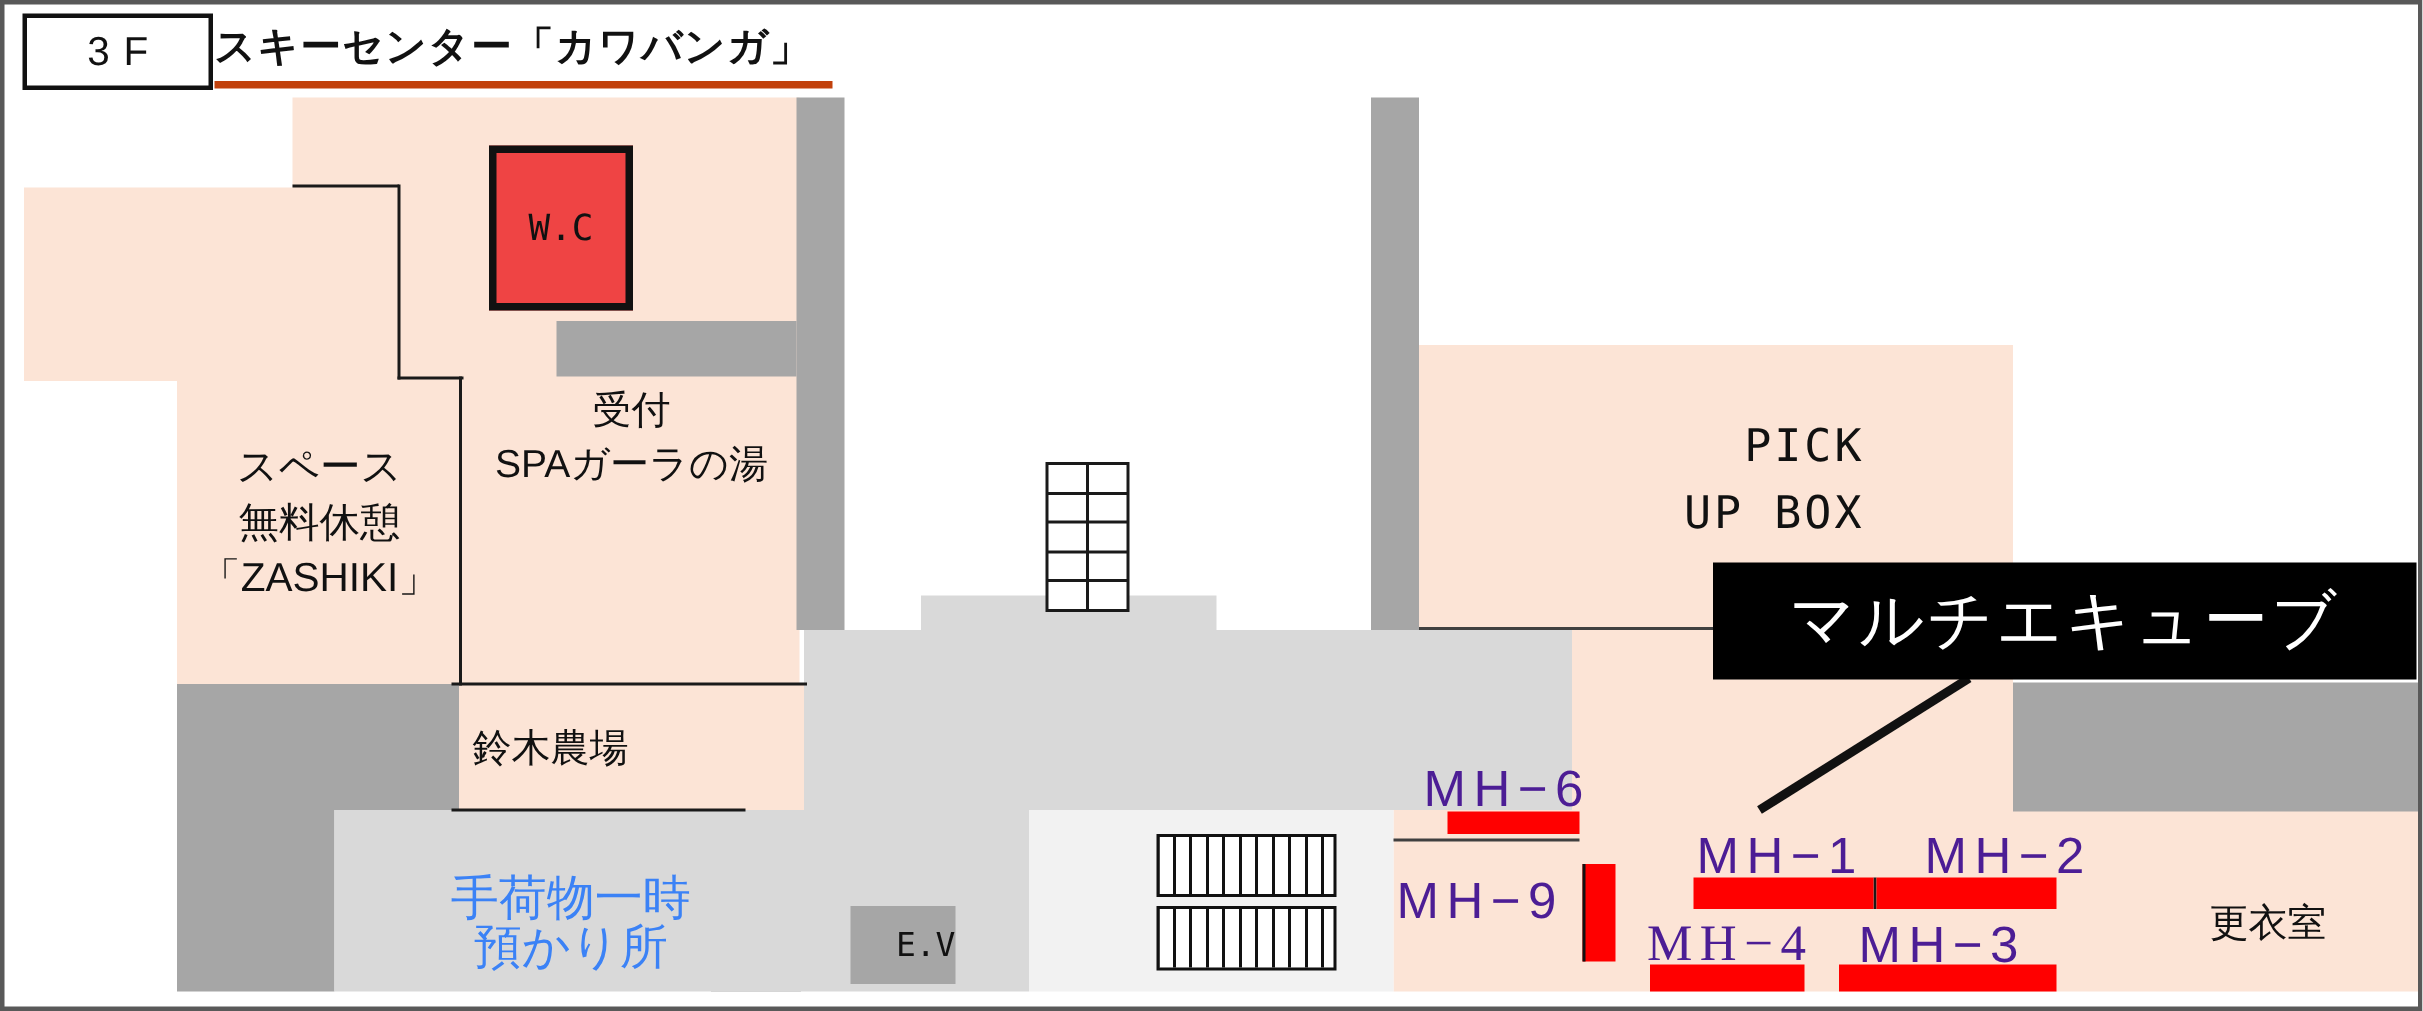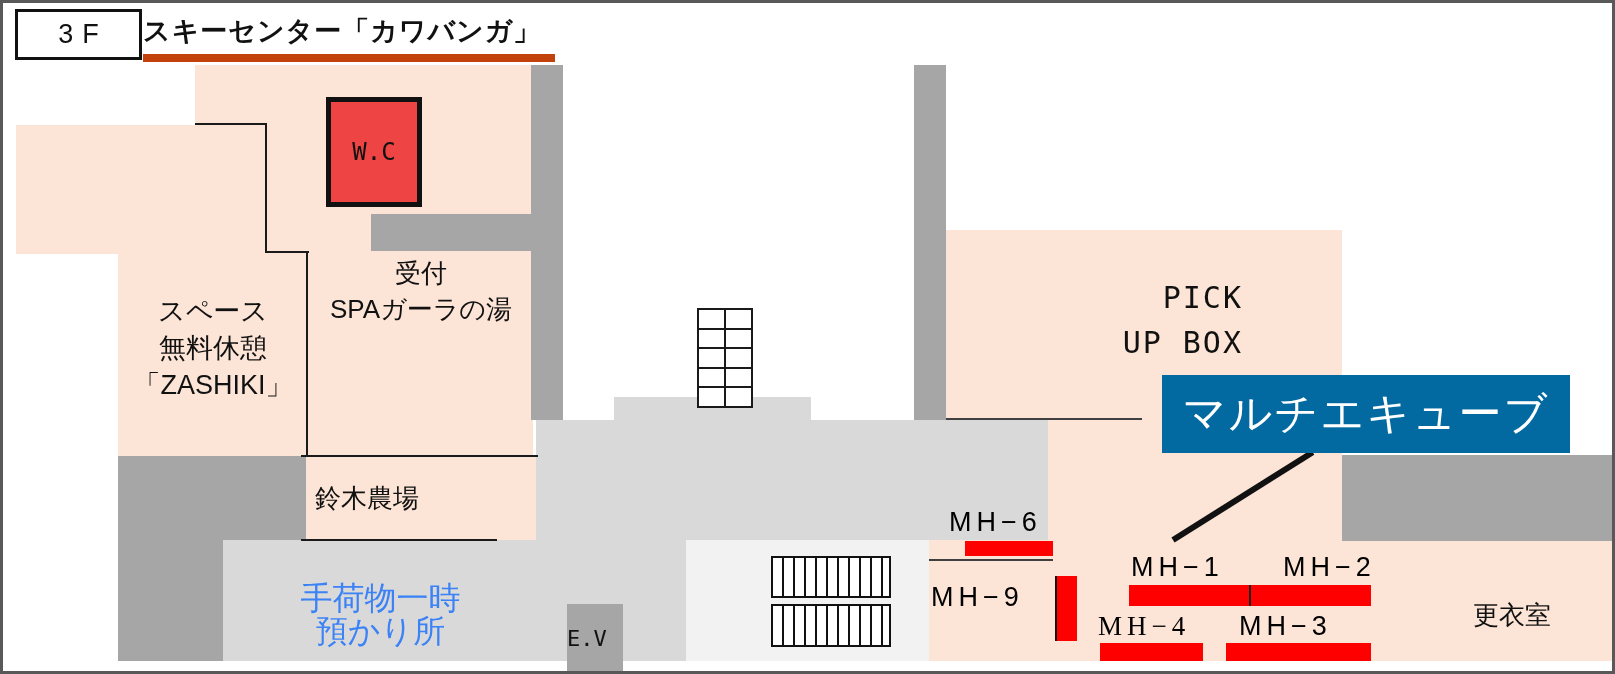--- a/index.html
+++ b/index.html
@@ -20,21 +20,21 @@
   .blackline{background:#1a1a1a;}
   .redbar{background:#ff0000;}
   .label{color:#111;white-space:nowrap;}
   .mono{font-family:"DejaVu Sans Mono", monospace;}
 
   
   #floor-box{left:12px;top:6px;width:112px;height:45px;border:3px solid #111;
     display:flex;align-items:center;justify-content:center;
     font-size:27px;letter-spacing:9px;padding-left:9px;color:#111;background:#fff;}
   #map-title{left:140px;top:10px;font-size:27px;font-weight:bold;color:#111;
-    border-bottom:8px solid #c2410c;padding:0 14px 5px 0;letter-spacing:1px;}
+    border-bottom:5px solid #c2410c;padding:0 14px 5px 0;letter-spacing:1px;}
 
   
   #peach-top{left:192px;top:62px;width:338px;height:391px;}
   #peach-left-block{left:13px;top:122px;width:250px;height:129px;}
   #peach-zashiki{left:115px;top:251px;width:190px;height:202px;}
   #peach-suzuki{left:303px;top:453px;width:230px;height:84px;}
   #peach-pickup{left:943px;top:227px;width:396px;height:190px;}
   #peach-corridor{left:1045px;top:417px;width:294px;height:120px;}
   #peach-bottom{left:926px;top:537px;width:684px;height:121px;}
 
@@ -52,22 +52,22 @@
   #floor-main{left:533px;top:417px;width:512px;height:120px;}
   #floor-baggage{left:220px;top:537px;width:463px;height:121px;}
   #stairs-area{left:683px;top:537px;width:243px;height:121px;}
 
   
   #wc-box{left:323px;top:94px;width:96px;height:110px;background:#ef4444;
     border:5px solid #111;box-sizing:border-box;
     display:flex;align-items:center;justify-content:center;font-size:24px;color:#111;}
 
   
-  #ev-box{left:564px;top:601px;width:56px;height:69px;background:#a6a6a6;
-    display:flex;align-items:center;justify-content:flex-start;font-size:22px;color:#111;}
+  #ev-box{left:564px;top:601px;width:56px;height:52px;background:#a6a6a6;
+    display:flex;align-items:center;justify-content:flex-end;font-size:22px;color:#111;padding-left:14px;}
 
   
   #elevator-grid{left:694px;top:305px;width:56px;height:100px;background:#1a1a1a;
     display:grid;grid-template-columns:1fr 1fr;grid-template-rows:repeat(5,1fr);
     gap:2px;padding:2px;box-sizing:border-box;}
   #elevator-grid .cell{background:#fff;}
 
   
   .stairs{width:120px;height:42px;box-sizing:border-box;border:2px solid #111;
     background:repeating-linear-gradient(to right,#ffffff 0 9px,#111 9px 11px);}
@@ -89,39 +89,39 @@
 
   
   #bar-mh6{left:962px;top:538px;width:88px;height:15px;}
   #bar-mh5{left:1052px;top:573px;width:20px;height:65px;border-left:2px solid #111;box-sizing:content-box;}
   #bar-mh1{left:1126px;top:582px;width:120px;height:21px;}
   #bar-mh2{left:1248px;top:582px;width:120px;height:21px;}
   #bar-mh4{left:1097px;top:640px;width:103px;height:18px;}
   #bar-mh3{left:1223px;top:640px;width:145px;height:18px;}
 
   
-  .mh-label{font-size:27px;color:#000000;letter-spacing:5px;}
+  .mh-label{font-size:34px;color:#4c1d95;letter-spacing:5px;}
   #label-mh6{left:946px;top:504px;}
   #label-mh5{left:928px;top:579px;}
   #label-mh1{left:1128px;top:549px;}
   #label-mh2{left:1280px;top:549px;}
   #label-mh4{left:1095px;top:608px;font-family:Liberation Serif, serif;}
   #label-mh3{left:1236px;top:608px;}
 
   
   #spa-text{left:303px;top:252px;width:230px;text-align:center;font-size:26px;line-height:36px;color:#111;}
   #zashiki-text{left:115px;top:290px;width:190px;text-align:center;font-size:27px;line-height:37px;color:#111;}
   #suzuki-label{left:312px;top:478px;font-size:26px;color:#111;}
   #baggage-text{left:250px;top:579px;width:255px;text-align:center;font-size:32px;line-height:33px;color:#3b82f6;}
   #pickup-text{left:1000px;top:272px;width:240px;text-align:right;font-size:30px;line-height:45px;letter-spacing:2px;color:#111;}
   #locker-label{left:1470px;top:595px;font-size:26px;color:#111;}
 
   
-  #callout-box{left:1139px;top:372px;width:408px;height:78px;background:#0369a1;
-    display:flex;align-items:center;justify-content:center;margin-left:20px;}
+  #callout-box{left:1139px;top:372px;width:469px;height:78px;background:#000000;
+    display:flex;align-items:center;justify-content:center;}
   #callout-text{color:#fff;font-size:43px;letter-spacing:2px;white-space:nowrap;}
 </style>
 </head>
 <body>
 
 <div id="map">
 
   <div class="abs peach" id="peach-top"></div>
   <div class="abs peach" id="peach-left-block"></div>
   <div class="abs peach" id="peach-zashiki"></div>

